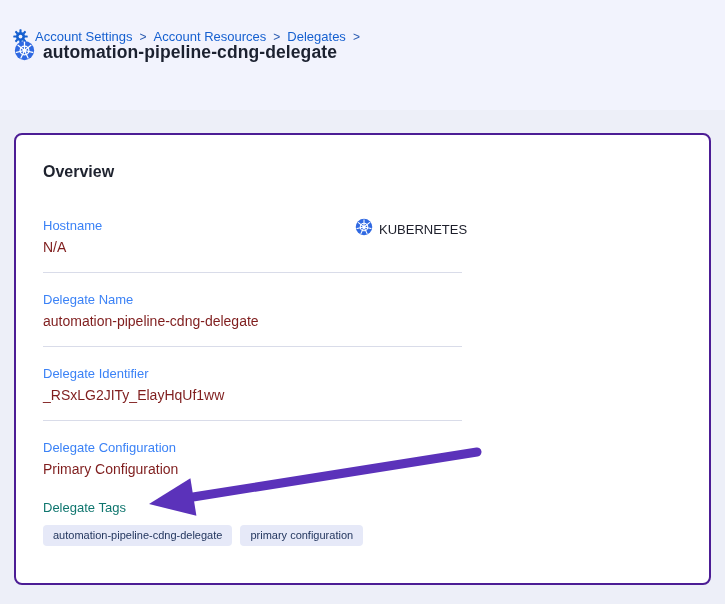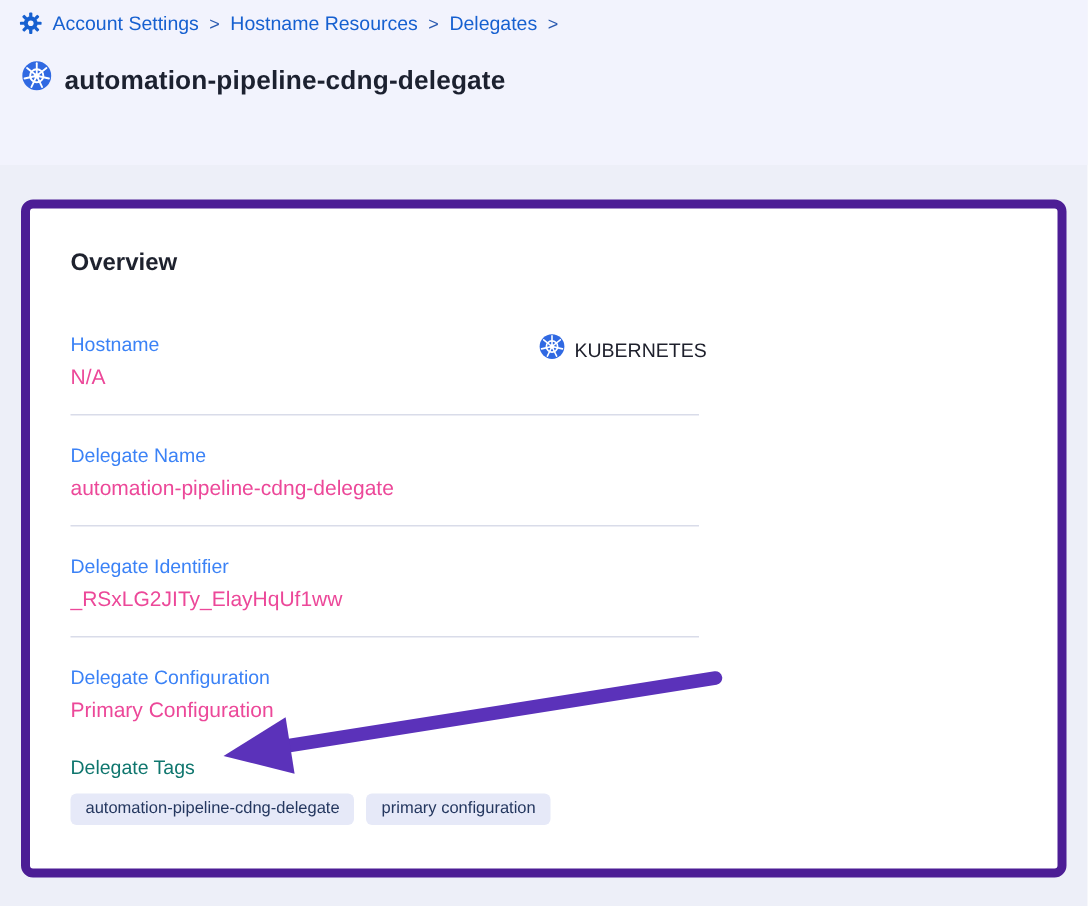--- a/index.html
+++ b/index.html
@@ -8,45 +8,45 @@
     background:#edeff8;
     font-family:"Liberation Sans","DejaVu Sans",sans-serif;
     -webkit-font-smoothing:antialiased;
   }
   
   .header-band{
     position:absolute;top:0;left:0;width:725px;height:110px;
     background:#f2f3fd;
   }
   .breadcrumb{
-    position:absolute;top:8px;left:13px;
+    position:absolute;top:29px;left:13px;
     display:flex;align-items:center;gap:7px;
     font-size:13px;color:#1660d0;white-space:nowrap;
   }
   .breadcrumb .crumb{cursor:pointer;}
   .breadcrumb .sep{color:#2a5ab0;font-size:12px;}
   .title-row{
     position:absolute;top:40px;left:14px;
     display:flex;align-items:center;gap:8px;
   }
   .page-title{
     font-size:17.5px;font-weight:700;color:#1c2130;letter-spacing:.1px;
   }
   
   .card{
     position:absolute;left:14px;top:133px;width:697px;height:452px;
-    background:#ffffff;border:6px solid #4c1d95;border-radius:8px;
+    background:#ffffff;border:2px solid #4c1d95;border-radius:8px;
     box-sizing:border-box;
   }
   .card-inner{padding:28px 27px 0 27px;}
   h2.overview{margin:0;font-size:16px;font-weight:700;color:#1e222e;}
   .row-two-col{display:flex;margin-top:37px;}
   .col-left{width:312px;}
   .field .label{font-size:13px;color:#3b82f6;margin-bottom:5px;line-height:16px;}
-  .field .value{font-size:14px;color:#ec4899;line-height:17px;}
+  .field .value{font-size:14px;color:#7f1d1d;line-height:17px;}
   .k8s-value{display:flex;align-items:center;gap:6px;font-size:13px;color:#1d1f2b;line-height:18px;}
   .divider{border:0;border-top:1px solid #d9dce9;width:419px;margin:16px 0 0 0;}
   .field-block{margin-top:19px;}
   .tags-label{margin-top:22px;font-size:13px;color:#0f766e;line-height:16px;}
   .tags-row{margin-top:9px;display:flex;gap:8px;}
   .tag{
     background:#e6e9f8;color:#24375f;font-size:11px;line-height:11px;
     padding:5px 10px;border-radius:4px;white-space:nowrap;
   }
   
@@ -72,21 +72,21 @@
           <rect x="6.85" y="12.3" width="2.3" height="3.4" rx="0.7" transform="rotate(90 8 8)"></rect>
           <rect x="6.85" y="0.3" width="2.3" height="3.4" rx="0.7" transform="rotate(135 8 8)"></rect>
           <rect x="6.85" y="12.3" width="2.3" height="3.4" rx="0.7" transform="rotate(135 8 8)"></rect>
         </g>
       </g>
       <circle cx="8" cy="8" r="2" fill="#f2f3fd"></circle>
     </svg>
   </span>
   <span class="crumb">Account Settings</span>
   <span class="sep">&gt;</span>
-  <span class="crumb">Hostname Resources</span>
+  <span class="crumb">Account Resources</span>
   <span class="sep">&gt;</span>
   <span class="crumb">Delegates</span>
   <span class="sep">&gt;</span>
 </div>
 
 <div class="title-row">
   <span class="icon-k8s">
     <svg width="21" height="21" viewBox="0 0 24 24">
       <circle cx="12" cy="12" r="11" fill="#3069e2"></circle>
       <g stroke="#ffffff" stroke-width="1.4" stroke-linecap="round">

